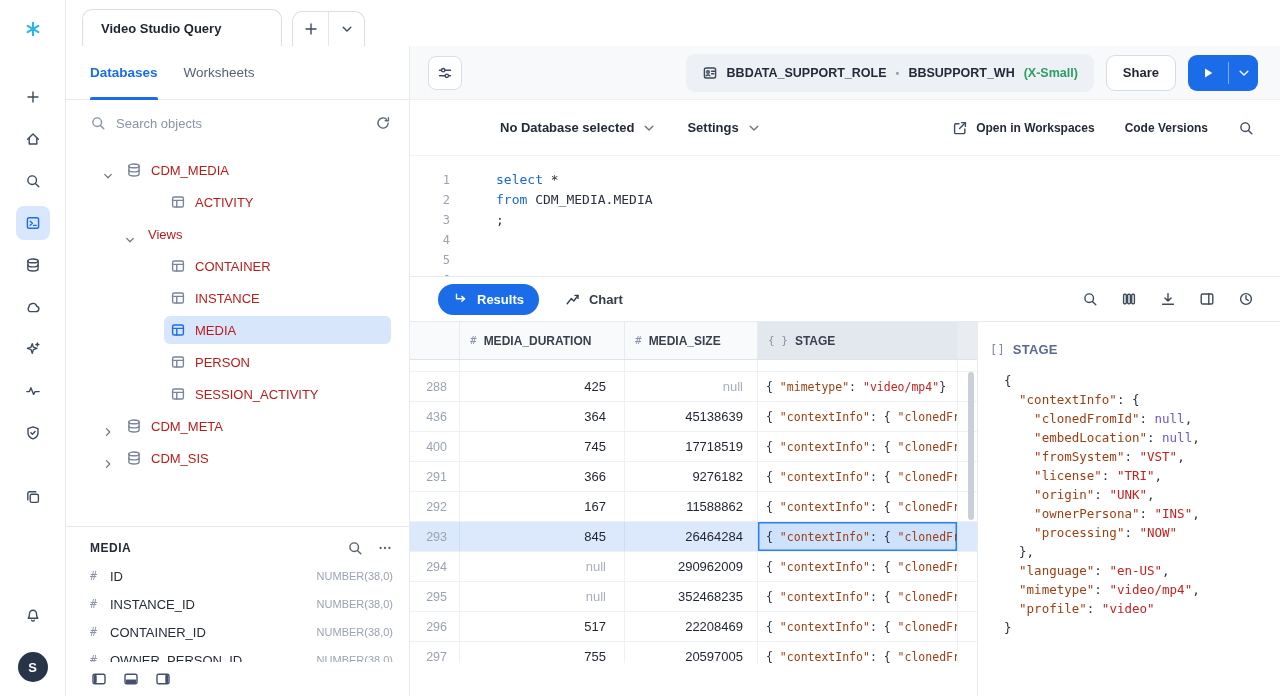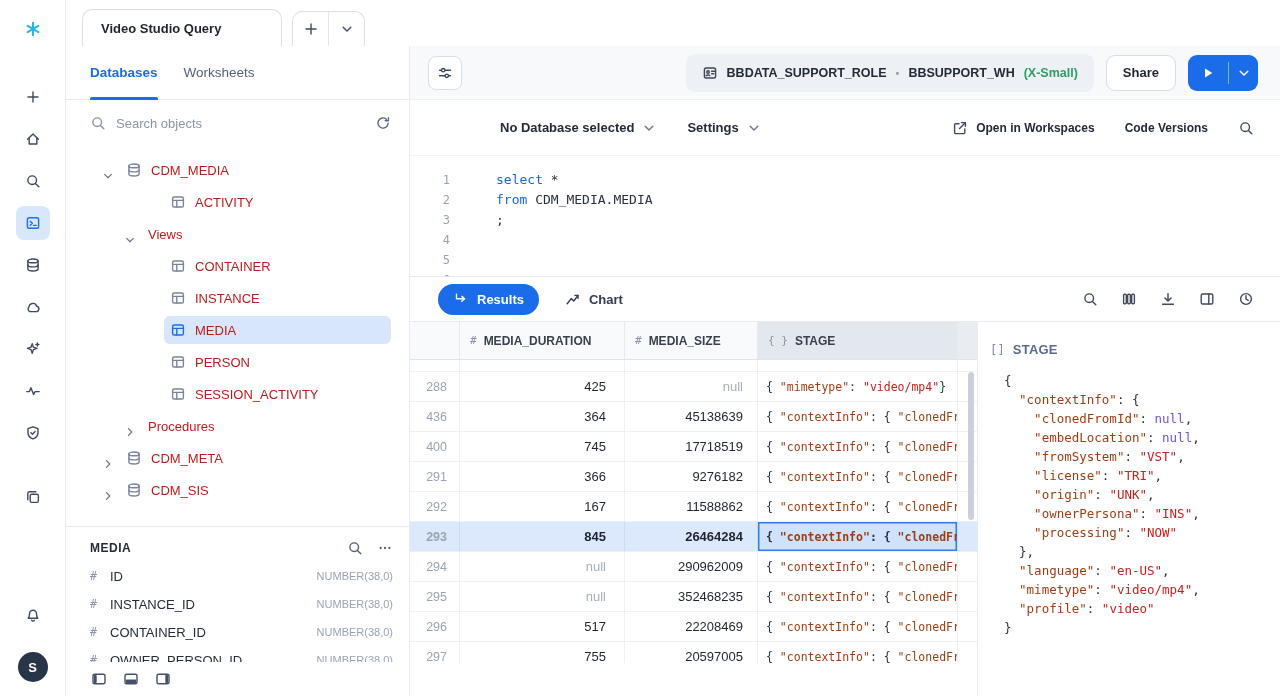--- a/index.html
+++ b/index.html
@@ -106,21 +106,21 @@
   .th.rownum{width:50px;flex:none;}
   .th.c-dur{width:165px;flex:none;}
   .th.c-size{width:133px;flex:none;}
   .th.c-stage{width:200px;flex:none;background:#E3E7EE;}
   .th.sliver{flex:1;border-right:none;background:#E9ECF1;}
   .type-ic{font-family:"DejaVu Sans Mono",monospace;font-size:11px;color:#8A94A6;font-weight:400;white-space:pre;}
   .tbody{height:303px;flex:none;overflow:hidden;position:relative;}
   .trow{height:30px;display:flex;border-bottom:1px solid #EEF1F4;background:#fff;}
   .trow.sliver-row{margin-top:-18px;}
   .trow.selected{background:#DCE9FC;}
-  .trow.selected .cell{border-color:#C9DCF8;font-weight:bold;}
+  .trow.selected .cell{border-color:#C9DCF8;}
   .cell{border-right:1px solid #EEF1F4;display:flex;align-items:center;min-width:0;}
   .cell.rownum{width:50px;flex:none;justify-content:flex-end;padding-right:12px;color:#9AA3B2;font-size:12.5px;}
   .cell.c-dur{width:165px;flex:none;justify-content:flex-end;padding-right:18px;font-size:13px;}
   .cell.c-size{width:133px;flex:none;justify-content:flex-end;padding-right:14px;font-size:13px;}
   .cell.c-stage{width:200px;flex:none;padding:0 8px;font-family:"DejaVu Sans Mono",monospace;font-size:11.5px;white-space:pre;overflow:hidden;}
   .cell.ovf{flex:1;border-right:none;}
   .cell.nullv{color:#A7AFBD;}
   .cell.c-stage.sel{background:#CFE2FB;box-shadow:inset 0 0 0 1.5px #2E7EF0;}
   .vscroll{position:absolute;right:3px;top:50px;width:6px;height:148px;border-radius:3px;background:#C9D0DA;}
   .detail-panel{flex:1;min-width:0;padding:20px 18px 0 12px;overflow:hidden;background:#fff;}
@@ -371,30 +371,20 @@
               <span class="pill">
                 <span class="tree-ic">
                   <svg viewBox="0 0 16 16" fill="none" stroke="currentColor" stroke-width="1.4" stroke-linecap="round" stroke-linejoin="round">
                     <rect x="2.6" y="3" width="10.8" height="10" rx="1.6"></rect>
                     <path d="M2.6 6.4h10.8M6.8 6.4V13"></path>
                   </svg>
                 </span>
                 <span class="tree-label">SESSION_ACTIVITY</span>
               </span>
             </div>
-            <div class="tree-row" style="padding-left: 56px;">
-              <span class="chev right">
-                <svg viewBox="0 0 16 16" fill="none" stroke="currentColor" stroke-width="1.4" stroke-linecap="round" stroke-linejoin="round">
-                  <path d="M4.2 6.2 8 10l3.8-3.8"></path>
-                </svg>
-              </span>
-              <span class="pill">
-                <span class="tree-label">Procedures</span>
-              </span>
-            </div>
             <div class="tree-row" style="padding-left: 34px;">
               <span class="chev right">
                 <svg viewBox="0 0 16 16" fill="none" stroke="currentColor" stroke-width="1.4" stroke-linecap="round" stroke-linejoin="round">
                   <path d="M4.2 6.2 8 10l3.8-3.8"></path>
                 </svg>
               </span>
               <span class="pill">
                 <span class="tree-ic">
                   <svg viewBox="0 0 16 16" fill="none" stroke="currentColor" stroke-width="1.4" stroke-linecap="round" stroke-linejoin="round">
                     <ellipse cx="8" cy="3.9" rx="5.1" ry="1.9"></ellipse>

